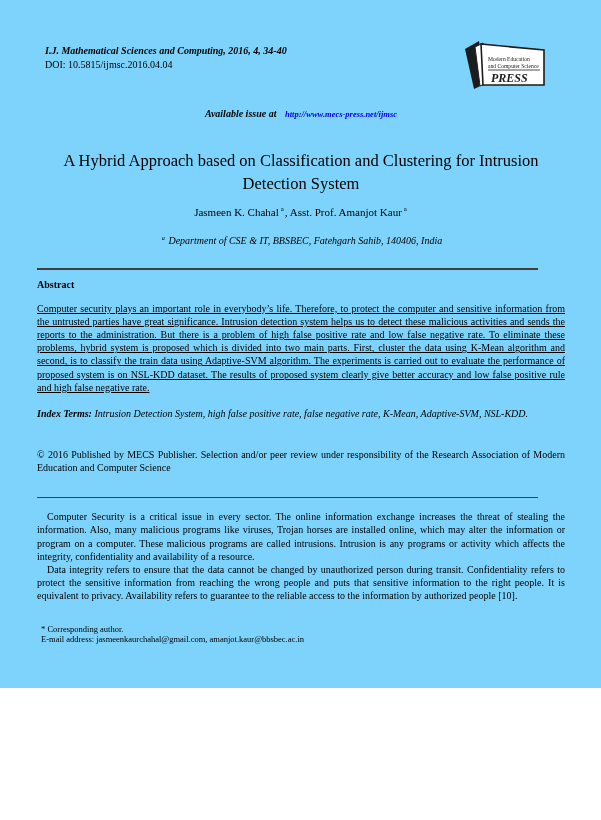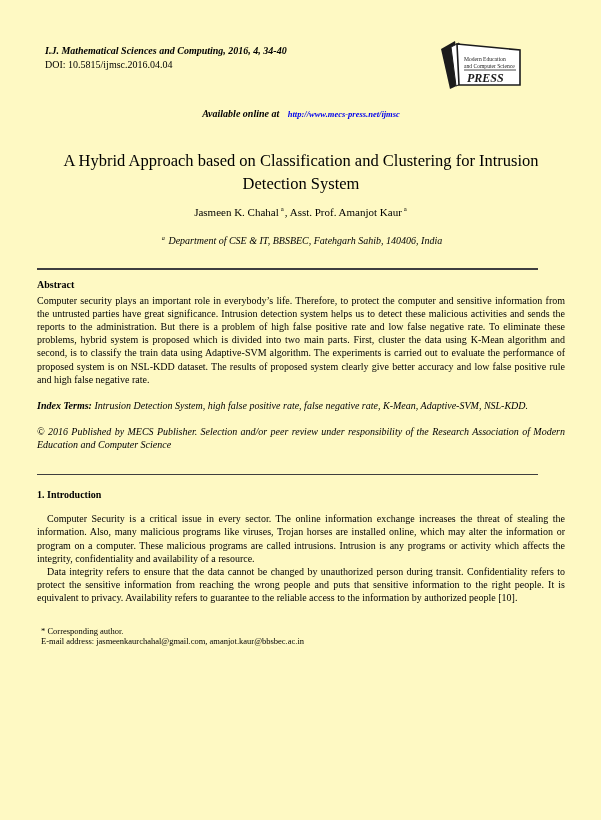--- a/index.html
+++ b/index.html
@@ -1,32 +1,32 @@
 <!DOCTYPE html>
 <html><head>
 <meta charset="utf-8">
 <style>
   * { margin:0; padding:0; box-sizing:border-box; }
   html,body { background:#ffffff; }
   .page {
     position:relative;
-    width:601px; height:820px;
-    background:#fef9c3;
+    width:601px; height:688px;
+    background:#7dd3fc;
     font-family:"Liberation Serif", serif;
     color:#000;
     overflow:hidden;
   }
   
   .header-block {
     position:absolute; left:45px; top:44px;
     font-size:10px; line-height:13.5px; white-space:nowrap;
   }
   .journal-line { font-weight:bold; font-style:italic; }
   
-  .logo { position:absolute; left:436px; top:37px; }
+  .logo { position:absolute; left:460px; top:37px; }
   .logo text { font-family:"Liberation Serif", serif; fill:#1c1c1c; }
   
   .content {
     position:absolute; left:37px; top:0; width:528px;
   }
   .available {
     margin-top:108px; text-align:center;
     font-size:10px; font-weight:bold; font-style:italic;
   }
   .available a {
@@ -38,24 +38,24 @@
     font-size:16.5px; font-weight:normal; line-height:23px; text-align:center;
   }
   .authors { margin-top:11px; text-align:center; font-size:11px; }
   .authors sup, .affiliation sup { font-size:62%; line-height:0; margin:0 1px 0 2px; }
   .affiliation { margin-top:17px; text-align:center; font-style:italic; font-size:10px; }
   .rule { margin-top:22px; width:501px; height:1.6px; background:#3f3f3f; }
   .abstract-heading { margin-top:9px; font-size:10px; font-weight:bold; }
   .para {
     font-size:10px; line-height:13.2px; text-align:justify;
   }
-  .abstract-body { margin-top:4px; }
+  .abstract-body { margin-top:12px;text-decoration:underline; }
   .index-terms { margin-top:13px;font-style:italic; }
   .index-terms b { font-weight:bold; }
-  .copyright { margin-top:13px; font-style:italic; }
+  .copyright { margin-top:28px; }
   .intro-heading { margin-top:14px; font-size:10px; font-weight:bold; }
   .intro-para { text-indent:10px; }
   .intro-para.first { margin-top:12px; }
   .footnote {
     margin:21px 0 0 4px; font-size:8.5px; line-height:10.5px;
   }
 </style>
 </head>
 <body>
 
@@ -74,21 +74,21 @@
       <text x="28" y="24" font-size="5.6">Modern Education</text>
       <text x="28" y="30.5" font-size="5.6">and Computer Science</text>
       <line x1="28" y1="33" x2="80" y2="33" stroke="#1c1c1c" stroke-width="0.8"></line>
       <text x="31" y="44.5" font-size="12" font-weight="bold" font-style="italic">PRESS</text>
     </svg>
   </div>
 
   <div class="content">
 
     <div class="available">
-      <span>Available online at </span><a href="#" id="journal-url" style="color: rgb(0, 0, 238); padding-left: 6px;">http://www.mecs-press.net/ijmsc</a>
+      <span>Available issue at </span><a href="#" id="journal-url" style="color: rgb(0, 0, 238); padding-left: 6px;">http://www.mecs-press.net/ijmsc</a>
     </div>
 
     <div class="paper-title">A Hybrid Approach based on Classification and Clustering for Intrusion Detection System</div>
 
     <div class="authors">
       <span>Jasmeen K. Chahal</span><sup>a</sup><span>, </span><span>Asst. Prof. Amanjot Kaur</span><sup>a</sup>
     </div>
 
     <div class="affiliation">
       <sup>a</sup><span> Department of CSE &amp; IT, BBSBEC, Fatehgarh Sahib, 140406, India</span>
@@ -100,21 +100,20 @@
     <div class="para abstract-body">Computer security plays an important role in everybody’s life. Therefore, to protect the computer and sensitive information from the untrusted parties have great significance. Intrusion detection system helps us to detect these malicious activities and sends the reports to the administration. But there is a problem of high false positive rate and low false negative rate. To eliminate these problems, hybrid system is proposed which is divided into two main parts. First, cluster the data using K-Mean algorithm and second, is to classify the train data using Adaptive-SVM algorithm. The experiments is carried out to evaluate the performance of proposed system is on NSL-KDD dataset. The results of proposed system clearly give better accuracy and low false positive rule and high false negative rate.</div>
 
     <div class="para index-terms">
       <b>Index Terms:</b><span> Intrusion Detection System, high false positive rate, false negative rate, K-Mean, Adaptive-SVM, NSL-KDD.</span>
     </div>
 
     <div class="para copyright">© 2016 Published by MECS Publisher. Selection and/or peer review under responsibility of the Research Association of Modern Education and Computer Science</div>
 
     <div class="rule"></div>
 
-    <div class="intro-heading">1. Introduction</div>
     <p class="para intro-para first">Computer Security is a critical issue in every sector. The online information exchange increases the threat of stealing the information. Also, many malicious programs like viruses, Trojan horses are installed online, which may alter the information or program on a computer. These malicious programs are called intrusions. Intrusion is any programs or activity which affects the integrity, confidentiality and availability of a resource.</p>
     <p class="para intro-para">Data integrity refers to ensure that the data cannot be changed by unauthorized person during transit. Confidentiality refers to protect the sensitive information from reaching the wrong people and puts that sensitive information to the right people. It is equivalent to privacy. Availability refers to guarantee to the reliable access to the information by authorized people [10].</p>
 
     <div class="footnote">
       <div>* Corresponding author.</div>
       <div>E-mail address: jasmeenkaurchahal@gmail.com, amanjot.kaur@bbsbec.ac.in</div>
     </div>
 
   </div>
 </div>

